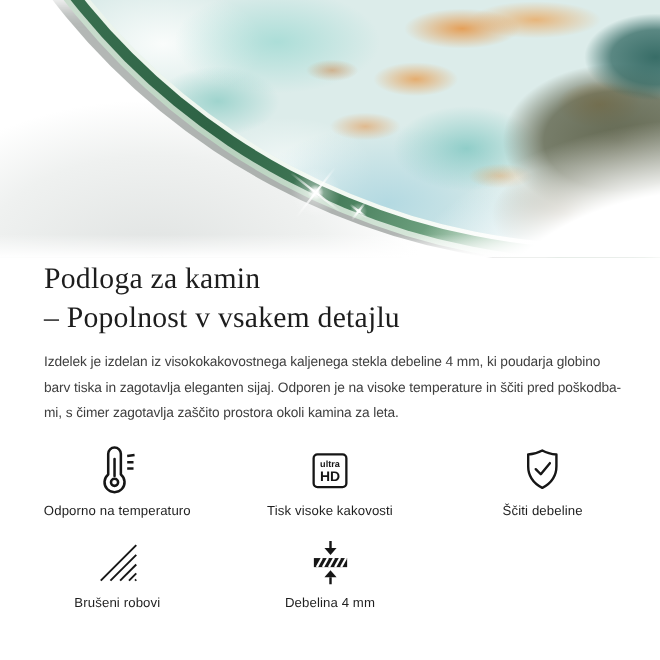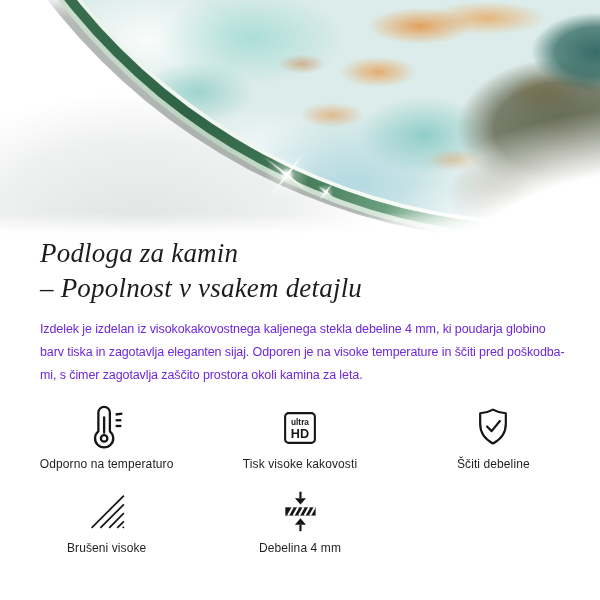--- a/index.html
+++ b/index.html
@@ -52,22 +52,22 @@
   .s1{left:258px!important;top:146px!important;width:58px!important;height:58px!important;}
   .s2{left:316px!important;top:182px!important;width:20px!important;height:20px!important;}
   .photo-fade{background:
       radial-gradient(420px 300px at 645px 330px, #fff 52%, rgba(255,255,255,0) 74%),
       linear-gradient(to top, #ffffff 0%, rgba(255,255,255,0) 9%);}
 
   
   .content{position:absolute;left:0;top:232px;width:600px;padding:0 40px;box-sizing:border-box;}
   h1{margin:4px 0 0 0;font-family:"Liberation Serif","DejaVu Serif",serif;font-weight:400;
      font-size:27px;line-height:35px;color:#1d1d1d;letter-spacing:.2px;}
-  h1 span{display:block;font-style:italic;}
-  .body-text{margin:12px 0 0 0;font-size:12.5px;line-height:23px;color:#6d28d9;letter-spacing:-.1px;}
+  h1 span{display:block;}
+  .body-text{margin:12px 0 0 0;font-size:12.5px;line-height:23px;color:#404040;letter-spacing:-.1px;}
   .body-text span{display:block;white-space:nowrap;}
 
   
   .features{margin:16px -30px 0 -30px;display:grid;grid-template-columns:1fr 1fr 1fr;
             row-gap:16px;}
   .feature{text-align:center;}
   .ficon{height:46px;display:flex;align-items:flex-end;justify-content:center;}
   .ficon svg{display:block;}
   .flabel{margin-top:8px;font-size:12px;color:#1f1f1f;letter-spacing:.1px;}
   .ic{stroke:#161616;fill:none;stroke-width:2.4;}
@@ -142,21 +142,21 @@
       <div class="feature">
         <div class="ficon">
           <svg width="44" height="44" viewBox="0 0 60 60">
             <line class="ic" x1="9" y1="53" x2="53" y2="9" stroke-width="5.5"></line>
             <line class="ic" x1="21" y1="53" x2="53" y2="21" stroke-width="5.5"></line>
             <line class="ic" x1="33" y1="53" x2="53" y2="33" stroke-width="5.5"></line>
             <line class="ic" x1="44" y1="53" x2="53" y2="44" stroke-width="5.5"></line>
             <line class="ic" x1="51.5" y1="53" x2="53" y2="51.5" stroke-width="5"></line>
           </svg>
         </div>
-        <div class="flabel">Brušeni visoke</div>
+        <div class="flabel">Brušeni robovi</div>
       </div>
 
       <div class="feature">
         <div class="ficon">
           <svg width="44" height="44" viewBox="0 0 48 48">
             <rect class="icf" x="8" y="20" width="33" height="9"></rect>
             <g stroke="#ffffff" stroke-width="2.2">
               <line x1="11" y1="29" x2="16" y2="20"></line>
               <line x1="17" y1="29" x2="22" y2="20"></line>
               <line x1="23" y1="29" x2="28" y2="20"></line>

